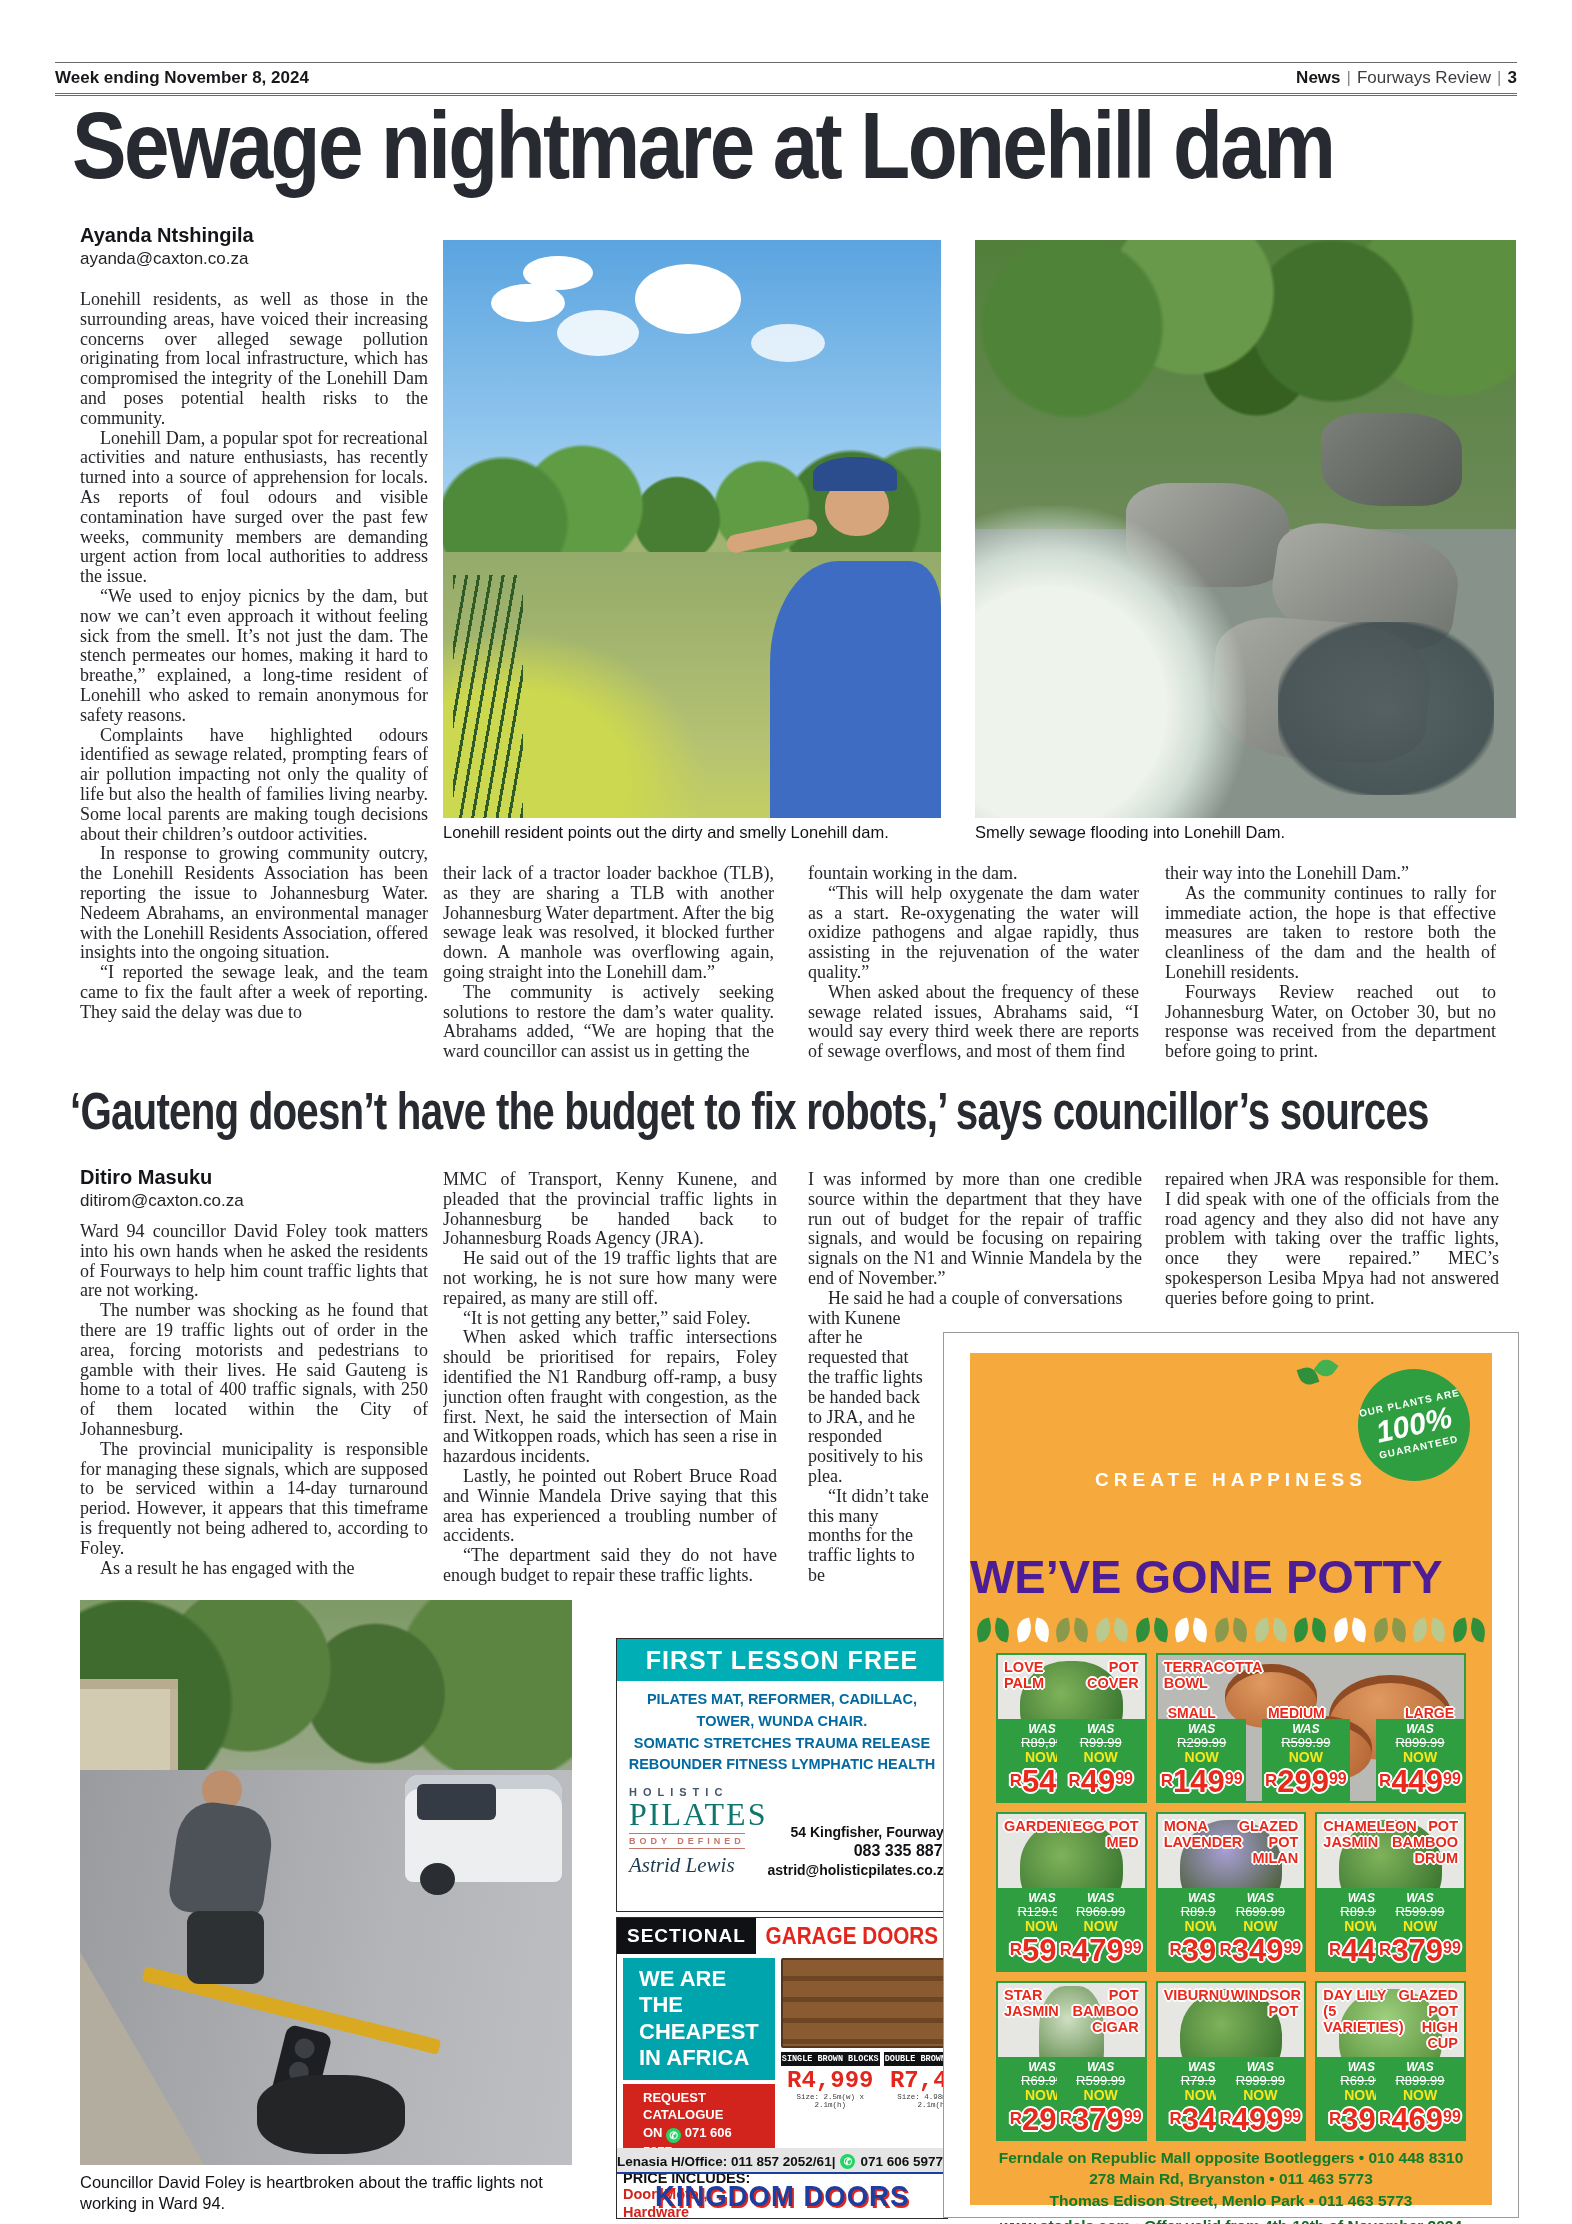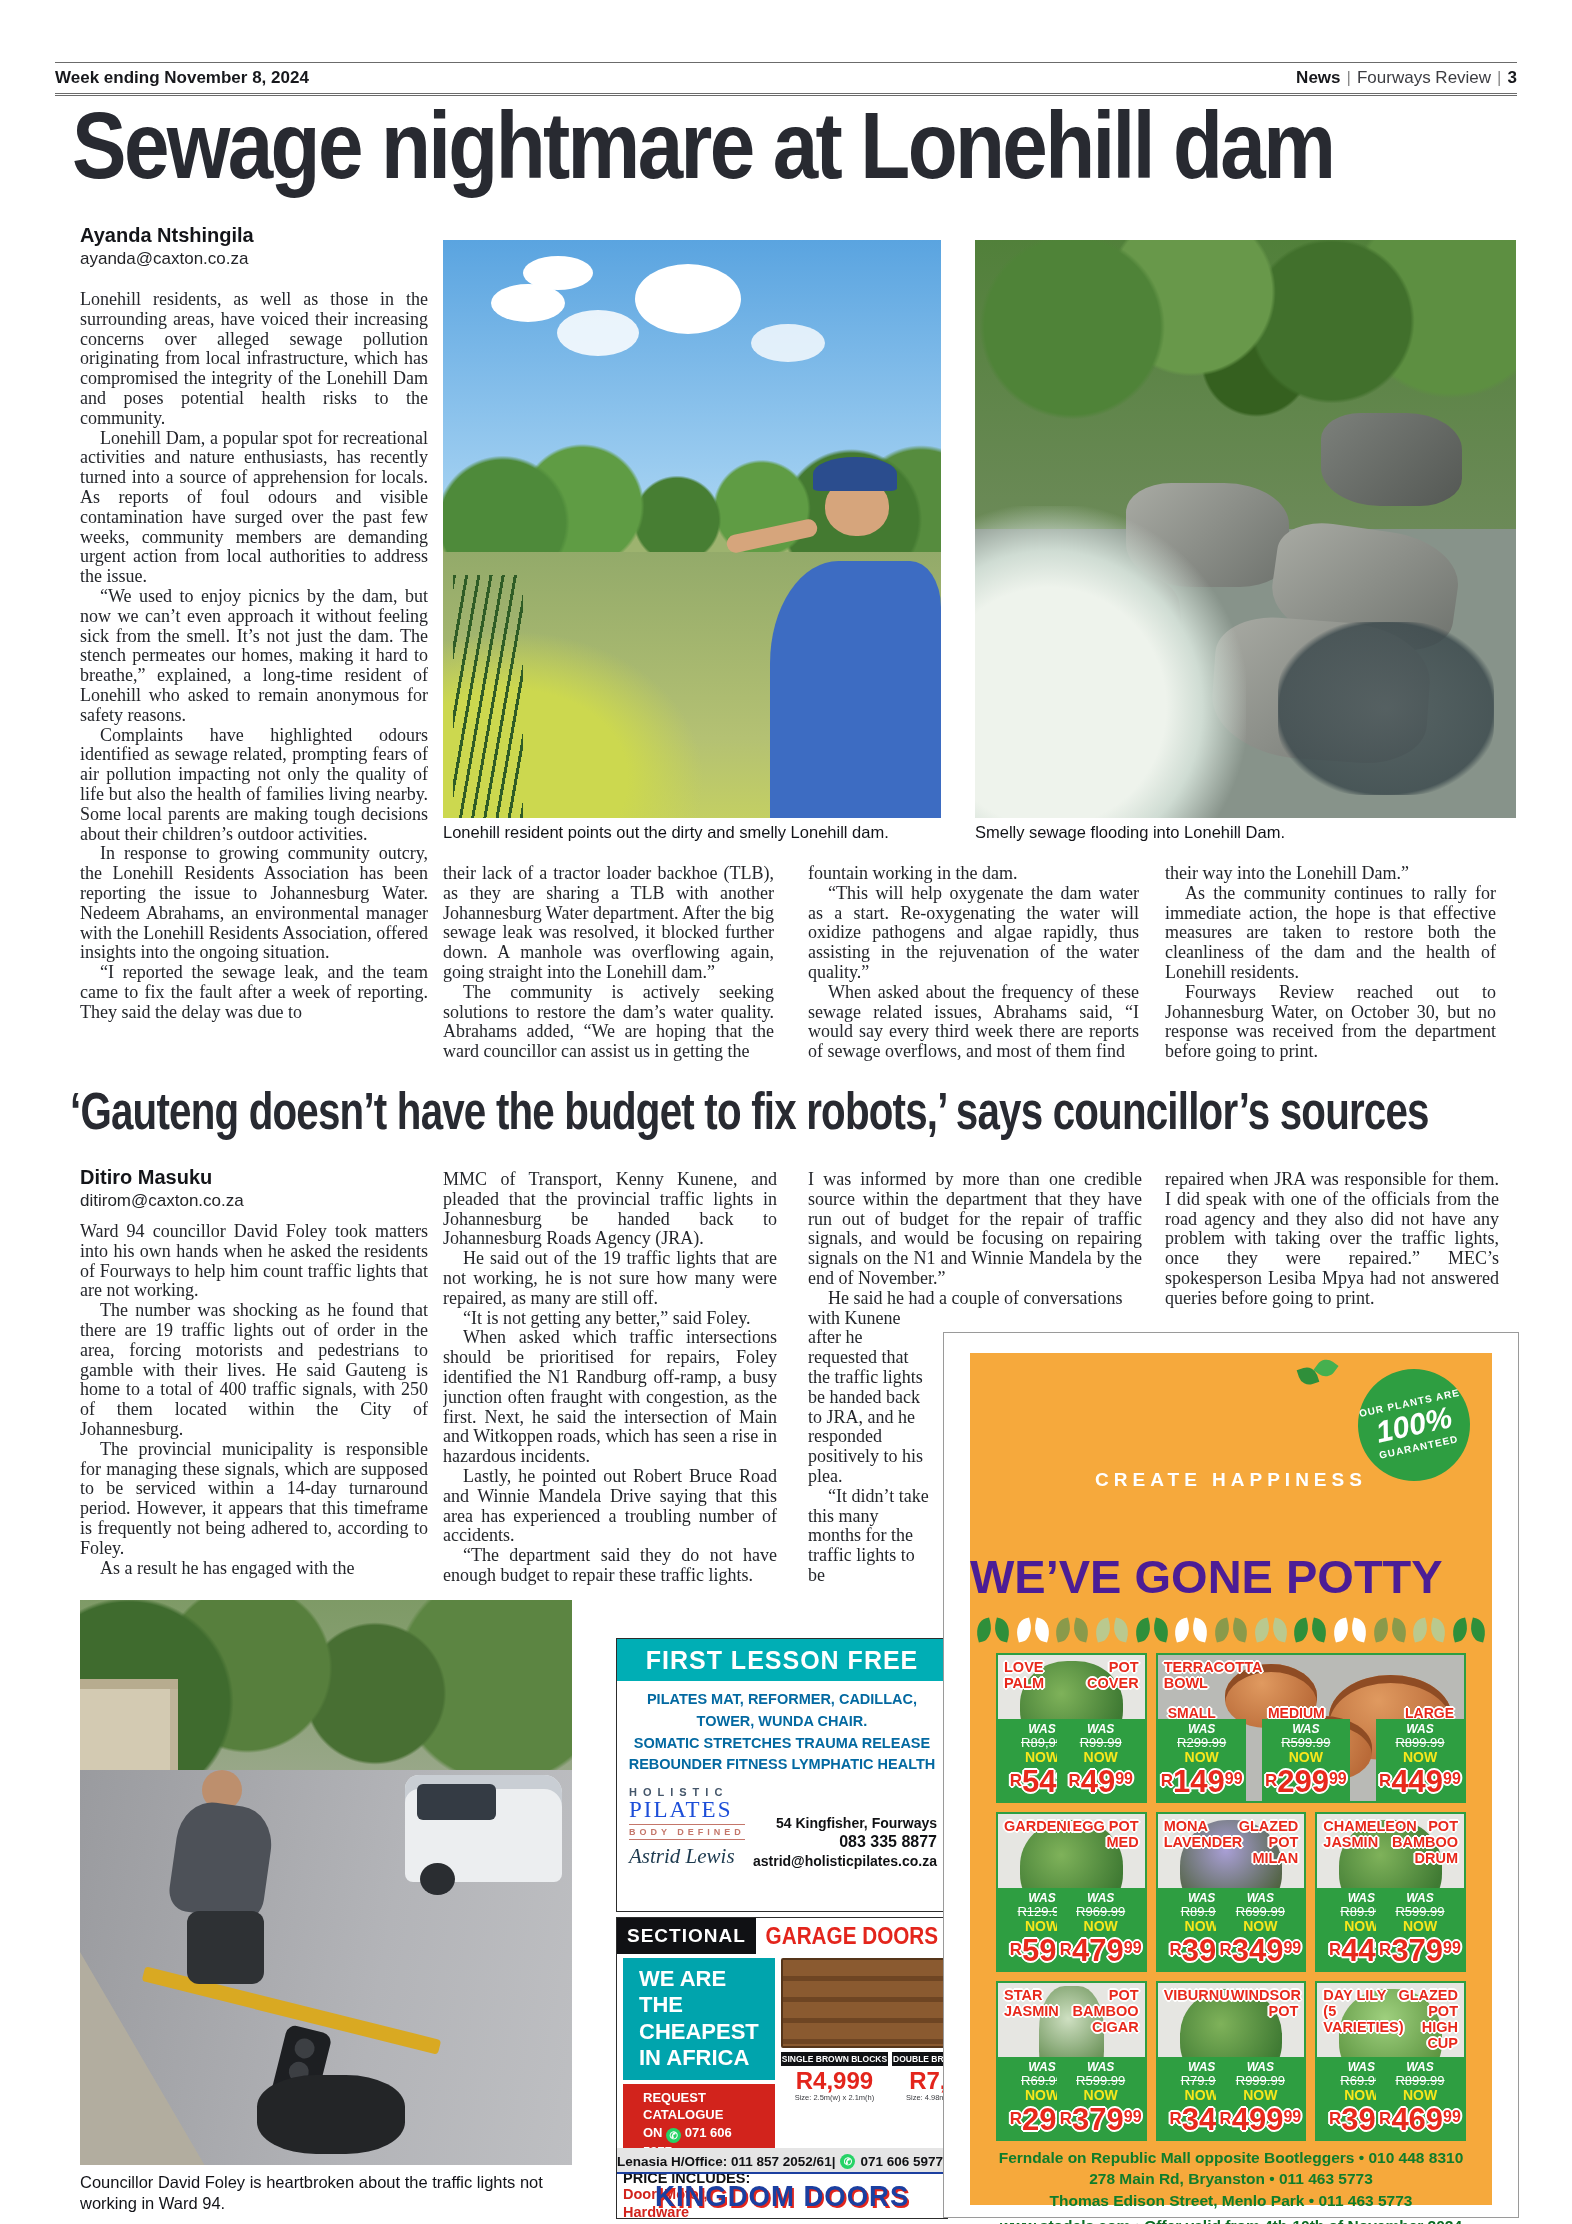--- a/index.html
+++ b/index.html
@@ -94,21 +94,21 @@
   .fhead2:before{content:"";position:absolute;left:12px;top:10px;width:20px;height:20px;border-radius:50%;background:#3c3f43;
      box-shadow:0 24px 0 #3c3f43,0 48px 0 #3c3f43;}
   .fdark{position:absolute;left:36%;bottom:2%;width:30%;height:14%;background:#232527;border-radius:40%;}
   
   .pilates{position:absolute;left:616px;top:1638px;width:330px;height:272px;border:1px solid #2c2c2c;background:#fff;}
   .pil-banner{height:42px;background:#00aeb5;color:#fff;display:flex;align-items:center;justify-content:center;
       font-size:25px;font-weight:bold;letter-spacing:1px;}
   .pil-lines{text-align:center;font-weight:bold;font-size:14.5px;line-height:1.5;margin-top:8px;color:#0369a1;}
   .pil-bottom{display:flex;justify-content:space-between;align-items:flex-end;padding:10px 10px 8px 12px;}
   .pl-h{font-size:11px;letter-spacing:6px;color:#44566a;font-weight:bold;}
-  .pl-m{font-family:"Liberation Serif",serif;font-size:23px;letter-spacing:2px;color:#1d4ed8;line-height:1;}
+  .pl-m{font-family:"Liberation Serif",serif;font-size:32px;letter-spacing:2px;color:#0f766e;line-height:1;text-align:right;}
   .pl-s{font-size:9px;letter-spacing:4px;color:#c4766a;font-weight:bold;border-top:1px solid #c4766a;border-bottom:1px solid #c4766a;padding:2px 0;margin-top:3px;display:inline-block;}
   .pl-sig{font-family:"Liberation Serif",serif;font-style:italic;font-size:21px;color:#1d3a4f;margin-top:4px;}
   .pil-contact{text-align:right;font-weight:bold;color:#101114;}
   .pil-contact .c1{font-size:14px;}
   .pil-contact .c2{font-size:16px;margin:2px 0;}
   .pil-contact .c3{font-size:14px;}
   
   .garage{position:absolute;left:616px;top:1917px;width:330px;height:300px;border:1px solid #2c2c2c;background:#fff;overflow:hidden;}
   .g-top{display:flex;height:36px;}
   .g-sectional{background:#101114;color:#fff;font-weight:bold;font-size:19px;display:flex;align-items:center;padding:0 10px;letter-spacing:1px;}
@@ -116,21 +116,21 @@
   .g-mid{display:flex;padding:4px 6px 0 6px;gap:6px;}
   .g-left{width:55%;}
   .g-cheap{background:#00a4ad;color:#fff;font-weight:bold;font-size:22px;line-height:1.2;padding:8px 16px;text-align:left;}
   .g-req{background:#d2231c;color:#fff;font-weight:bold;font-size:13px;padding:5px 20px;margin-top:4px;line-height:1.35;}
   .wa{display:inline-block;width:15px;height:15px;border-radius:50%;background:#25d366;color:#fff;font-size:10px;text-align:center;line-height:15px;vertical-align:-2px;}
   .g-pi-label{font-weight:bold;font-size:14.5px;color:#101114;margin-top:5px;}
   .g-pi{color:#d2231c;font-weight:bold;font-size:14.5px;line-height:1.2;}
   .g-right{flex:1;}
   .g-door{height:86px;background:repeating-linear-gradient(#8a5a30 0 16px,#6e4523 16px 21px);border:2px solid #55351a;border-radius:2px;}
   .g-prices{display:flex;gap:4px;margin-top:4px;}
-  .g-price{flex:1;text-align:center;}
+  .g-price{flex:1;text-align:center;font-family:Liberation Mono, monospace;}
   .g-pl{background:#101114;color:#fff;font-size:8.5px;font-weight:bold;padding:2px 1px;white-space:nowrap;}
   .g-pr{color:#e3251c;font-weight:bold;font-size:24px;line-height:1.05;margin-top:2px;}
   .g-ps{font-size:7.5px;color:#3a3b40;}
   .g-office{position:absolute;left:0;right:0;bottom:44px;background:#e5e5e5;color:#101114;font-weight:bold;font-size:13.5px;
       display:flex;align-items:center;gap:5px;height:26px;}
   .g-brand{position:absolute;left:0;right:0;bottom:0;height:44px;display:flex;align-items:center;justify-content:center;
       border-top:2px solid #1b3fa0;}
   .g-brand span{font-size:30px;font-weight:bold;letter-spacing:1px;color:#1b3fa0;
       text-shadow:2px 2px 0 #e3251c;transform:scaleX(.92);white-space:nowrap;}
   

